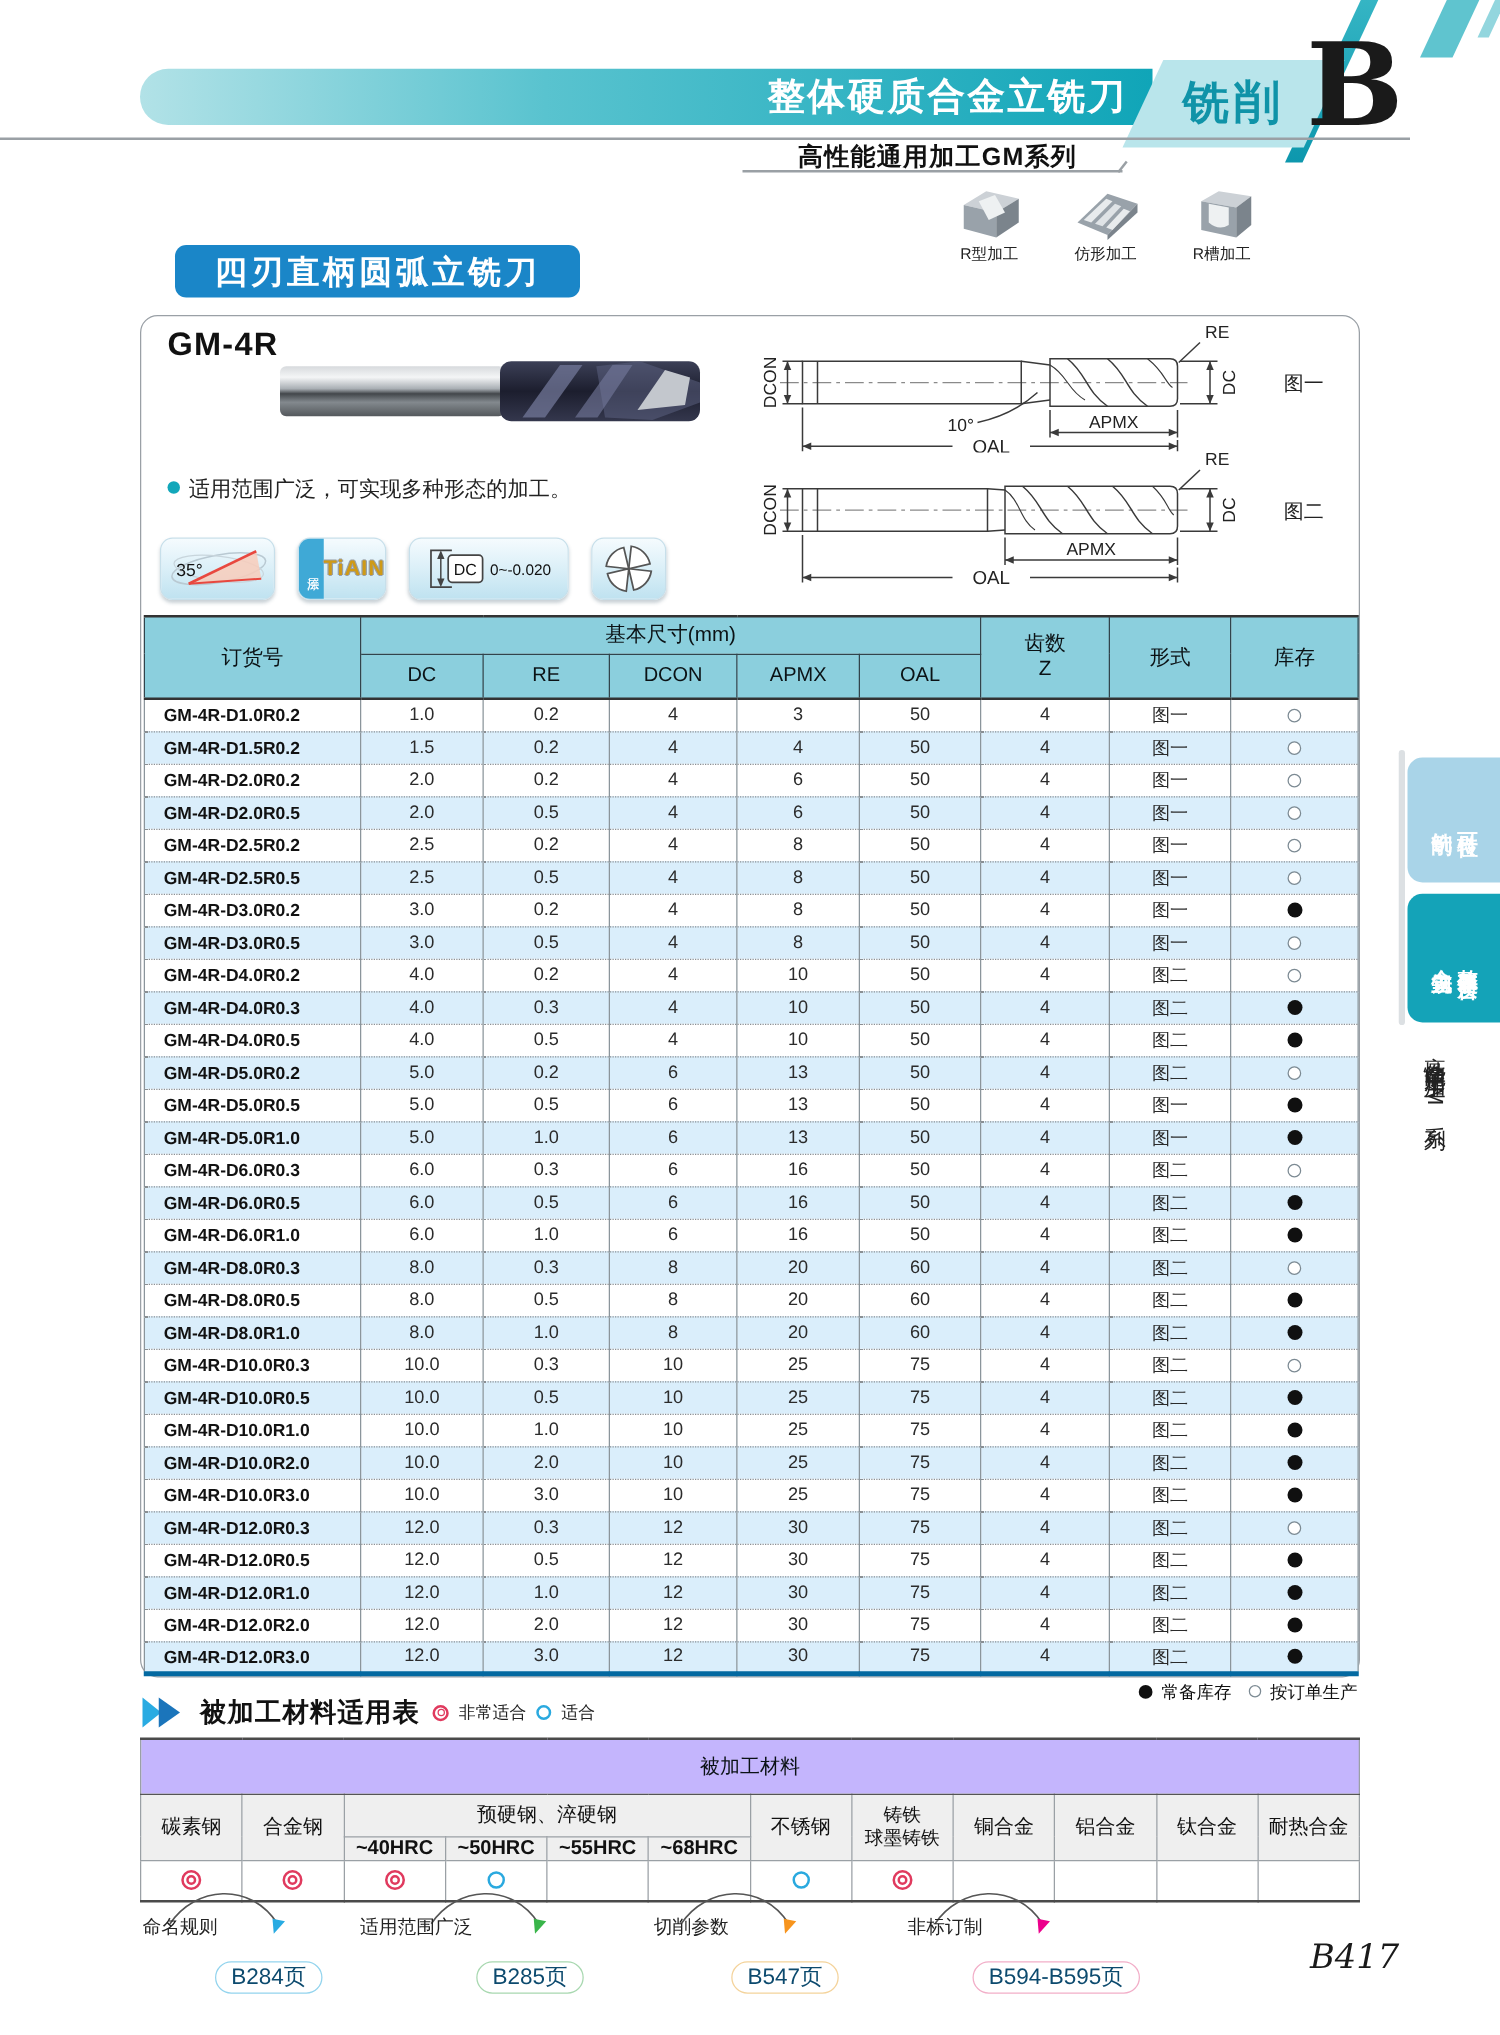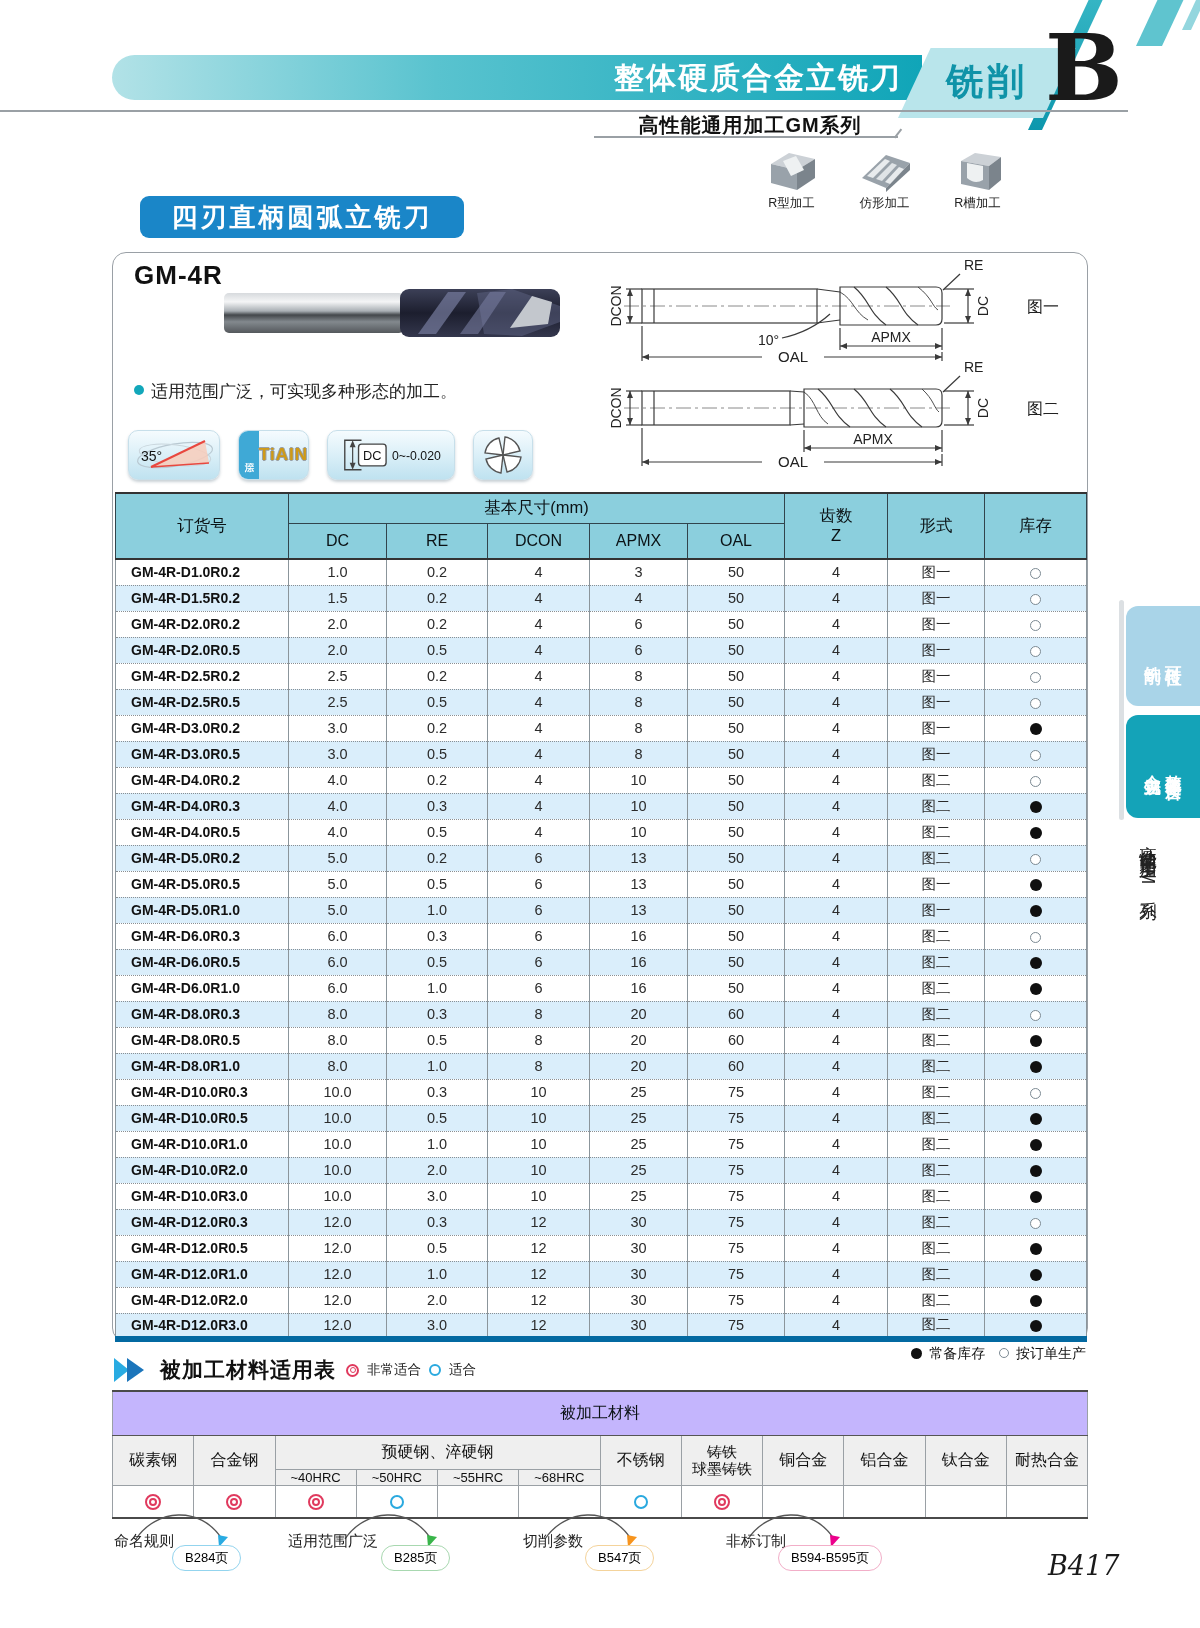--- a/index.html
+++ b/index.html
@@ -71,21 +71,21 @@
   table.spec th { background:#8bcfdd; border:1px solid #31444c; font-weight:normal;
     color:#0b1215; font-size:16.5px; text-align:center; }
   table.spec thead tr.h1 th { height:30px; }
   table.spec thead tr.h2 th { height:36px; font-size:16px; }
   table.spec thead { border-top:2.5px solid #333; }
   table.spec thead th.span2 { height:66px; }
   .teeth-h span { display:block; line-height:1.2; }
   table.spec td { height:26px; font-size:14.5px; color:#2b2b2b; text-align:center;
     border-left:1px solid #8b959b; border-right:1px solid #8b959b; border-top:1px dotted #8a8f93; }
   table.spec tbody tr:first-child td { border-top:2px solid #333; }
-  table.spec tbody { border-bottom:6px solid #0369a1; }
+  table.spec tbody { border-bottom:4px solid #0369a1; }
   table.spec tr.alt td { background:#daeefb; }
   table.spec td.c-order { text-align:left; padding-left:15px; font-weight:bold; font-size:14px; color:#111; }
   .dot-filled { display:inline-block; width:12px; height:12px; border-radius:50%; background:#101010; vertical-align:middle; }
   .dot-open { display:inline-block; width:11px; height:11px; border-radius:50%; border:1.5px solid #7c8a93; background:#fff; vertical-align:middle; }
 
   .stock-legend { position:absolute; left:660px; top:1345px; width:426px; text-align:right; font-size:14px; color:#111; }
   .stock-legend .dot-filled { width:11px; height:11px; margin:0 3px 2px 10px; }
   .stock-legend .dot-open { width:10px; height:10px; margin:0 3px 2px 10px; }
 
   
@@ -99,30 +99,30 @@
     border-radius:50%; vertical-align:middle; }
   .mat-legend .mark-double { width:13px; height:13px; border-width:2px; } 
   .mat-legend .mark-double::after { inset:1.5px; border-width:1.5px; }
   .mat-legend .mark-single { width:12px; height:12px; border-width:2px; }
 
   table.mat { position:absolute; left:112px; top:1390px; width:976px; border-collapse:collapse;
     table-layout:fixed; border-top:2.5px solid #4a4a4a; border-bottom:2.5px solid #4a4a4a; }
   table.mat td, table.mat th { border:1px solid #9aa0a5; text-align:center; font-weight:normal; }
   table.mat .mtitle { background:#c4b5fd; height:44px; font-size:16px; color:#0b1215; border-bottom:1.5px solid #555; }
   table.mat .mhead th { background:#efefef; font-size:16px; color:#111; height:34px; }
-  table.mat .mhead2 th { background:#efefef; font-size:13px; color:#111; height:16px; }
+  table.mat .mhead2 th { background:#efefef; font-size:16px; color:#111; height:16px;font-weight:bold; }
   table.mat .mdata td { height:33px; background:#fff; }
   .two-line span { display:block; line-height:1.15; font-size:15px; }
 
   
   .flink { position:absolute; width:170px; height:78px; }
   .flink svg.arrow { position:absolute; left:20px; top:0; }
   .flink .flabel { position:absolute; left:0; top:27px; font-size:15px; color:#222; white-space:nowrap; }
-  .flink .pill { position:absolute; top:40px; height:26px; border:1.5px solid #999; border-radius:13px;
-    background:#fff; font-size:13px; color:#000000; line-height:23px; padding:0 12px; white-space:nowrap; }
+  .flink .pill { position:absolute; top:64px; height:26px; border:1.5px solid #999; border-radius:13px;
+    background:#fff; font-size:18px; color:#0c4a6e; line-height:23px; padding:0 12px; white-space:nowrap; }
   .page-no { position:absolute; left:1048px; top:1550px; font-family:"DejaVu Serif","Liberation Serif",serif;
     font-style:italic; font-size:27px; color:#1a1a1a; }
 
   
   .side-strip { position:absolute; left:1119px; top:600px; width:5px; height:220px; background:#dcе0e3; background:#dce0e3; border-radius:3px; }
   .side-tab { position:absolute; left:1126px; width:74px; border-radius:12px 0 0 12px;
     display:flex; align-items:center; justify-content:center; }
   .side-tab .vtxt { writing-mode:vertical-rl; font-size:16.5px; font-weight:bold; color:#fff;
     letter-spacing:2px; line-height:1.25; }
   .side-tab .vtxt span { display:block; }

